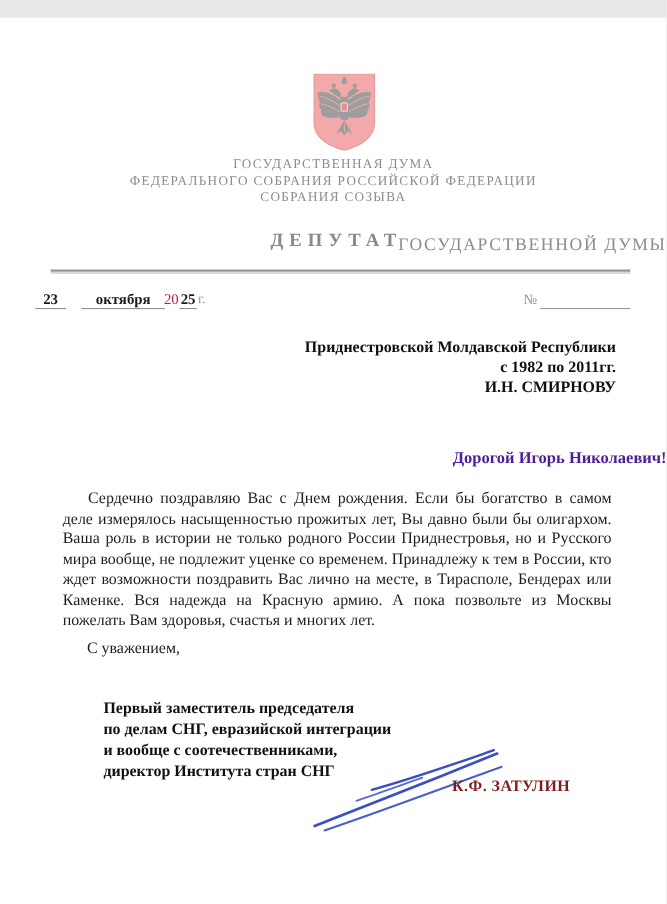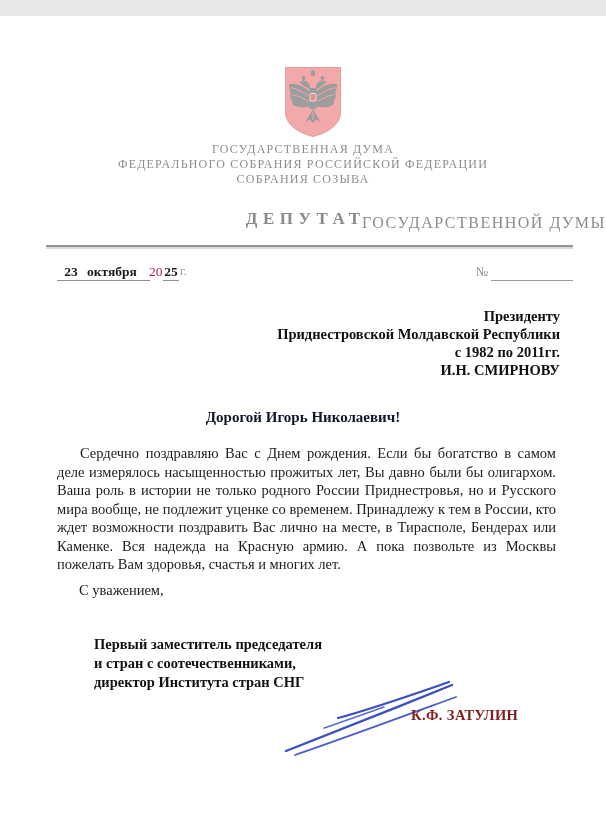--- a/index.html
+++ b/index.html
@@ -22,35 +22,35 @@
                text-indent:5.5px; white-space:nowrap; }
   .dep-sub { left:0; width:606px; text-align:right; color:#8c8c8c;
              font-size:16px; letter-spacing:1.5px; top:198px; white-space:nowrap; }
 
   .rule { left:46px; top:229px; width:527px; height:2px; background:#949494;
           box-shadow:0 2px 0 #d9d9d9; }
 
   
   .dateline { top:247px; left:0; width:606px; height:18px; font-size:13.5px; line-height:17px; }
   .dl { position:absolute; border-bottom:1px solid #8f8f8f; text-align:center; height:17px; }
-  .dl-day   { left:57px;  width:28px; font-weight:bold; }
+  .dl-day   { left:32px;  width:28px; font-weight:bold; }
   .dl-month { left:74px;  width:76px; font-weight:bold; }
   .dl-cent  { position:absolute; left:149px; color:#be185d; }
   .dl-year  { left:163px; width:16px; font-weight:bold; }
   .dl-suf   { position:absolute; left:180px; color:#9a9a9a; font-size:12.5px; }
   .no-label { position:absolute; left:476px; color:#8f8f8f; font-size:13px; }
   .no-line  { position:absolute; left:491px; width:82px; height:17px;
               border-bottom:1px solid #9a9a9a; }
 
   
   .recipient { right:46px; top:291px; text-align:right; font-weight:bold;
                font-size:14.5px; line-height:18px; color:#111; white-space:nowrap; }
 
-  .salutation { left:0; top:393px; width:606px; text-align:center;
-                font-weight:bold; font-size:15px; color:#0f172a; }
+  .salutation { left:0; top:393px; width:606px; text-align:right;
+                font-weight:bold; font-size:15px; color:#4c1d95; }
 
   .body-par { left:57px; top:428px; width:499px; font-size:14.5px;
               line-height:18.5px; text-align:justify; text-indent:23px; color:#1c1c1c; }
 
   .closing { left:79px; top:566px; font-size:14.5px; }
 
   .sig-block { left:94px; top:619px; font-weight:bold; font-size:14.5px;
                line-height:19px; color:#111; white-space:nowrap; }
   .signer { left:411px; top:691px; font-weight:bold; font-size:14.5px;
             letter-spacing:0.4px; color:#7f1d1d; z-index:3; }
@@ -100,35 +100,35 @@
     <span class="dl dl-day">23</span>
     <span class="dl dl-month">октября</span>
     <span class="dl-cent">20</span>
     <span class="dl dl-year">25</span>
     <span class="dl-suf">г.</span>
     <span class="no-label">№</span>
     <span class="no-line"></span>
   </div>
 
   <div class="abs recipient">
-    <div>Президенту</div>
     <div>Приднестровской Молдавской Республики</div>
     <div>с 1982 по 2011гг.</div>
     <div>И.Н. СМИРНОВУ</div>
   </div>
 
   <div class="abs salutation">Дорогой Игорь Николаевич!</div>
 
   <div class="abs body-par">Сердечно поздравляю Вас с Днем рождения. Если бы богатство в самом деле измерялось насыщенностью прожитых лет, Вы давно были бы олигархом. Ваша роль в истории не только родного России Приднестровья, но и Русского мира вообще, не подлежит уценке со временем. Принадлежу к тем в России, кто ждет возможности поздравить Вас лично на месте, в Тирасполе, Бендерах или Каменке. Вся надежда на Красную армию. А пока позвольте из Москвы пожелать Вам здоровья, счастья и многих лет.</div>
 
   <div class="abs closing">С уважением,</div>
 
   <div class="abs sig-block">
     <div>Первый заместитель председателя</div>
-    <div>и стран с соотечественниками,</div>
+    <div>по делам СНГ, евразийской интеграции</div>
+    <div>и вообще с соотечественниками,</div>
     <div>директор Института стран СНГ</div>
   </div>
 
   <svg class="abs sig-svg" viewBox="0 0 185 90" xmlns="http://www.w3.org/2000/svg">
     <g fill="none" stroke="#3a4fc0" stroke-linecap="round">
       <path d="M6,81 C45,66 115,38 172,15" stroke-width="2.4"></path>
       <path d="M15,85 C65,68 135,42 176,27" stroke-width="1.8" stroke="#4a5ecb"></path>
       <path d="M58,48 C95,38 140,22 169,12" stroke-width="2.2"></path>
       <path d="M44,58 C62,52 84,44 104,37" stroke-width="1.6" stroke="#5a6cd0"></path>
     </g>

